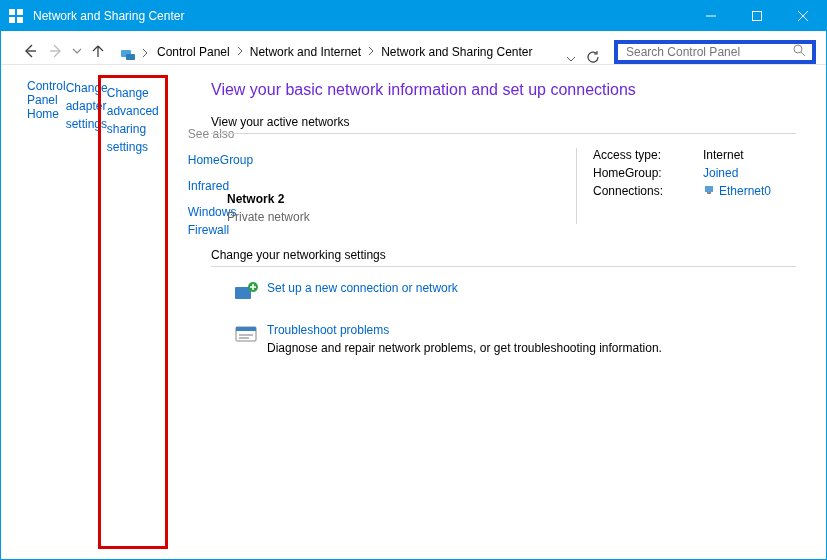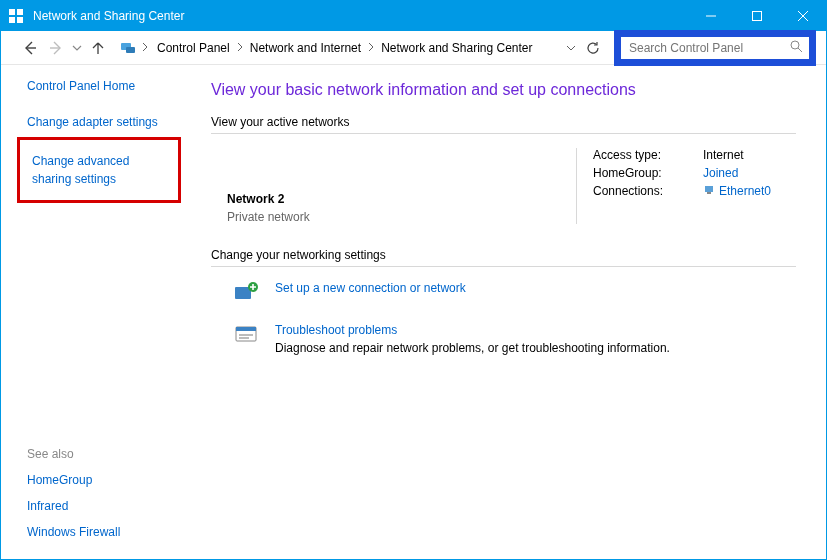--- a/index.html
+++ b/index.html
@@ -8,38 +8,38 @@
 
   
   .titlebar { height: 30px; background: #0099e5; display: flex; align-items: center; color: #fff; }
   .titlebar .app-icon { width: 30px; display: flex; align-items: center; justify-content: center; }
   .titlebar .app-icon svg { width: 16px; height: 16px; }
   .titlebar .title { flex: 1; font-size: 12px; padding-left: 2px; }
   .titlebar .win-btn { width: 46px; height: 30px; display: flex; align-items: center; justify-content: center; }
   .titlebar .win-btn svg { stroke: #fff; fill: none; }
 
   
-  .navbar { height: 34px; display: flex; align-items: center; padding: 0 10px 0 16px; border-bottom: 1px solid #e6e6e6; }
+  .navbar { height: 34px; display: flex; align-items: flex-end; padding: 0 10px 0 16px; border-bottom: 1px solid #e6e6e6; }
   .nav-btn { width: 26px; height: 26px; display: flex; align-items: center; justify-content: center; color: #555; }
   .nav-btn.enabled { color: #404040; }
   .nav-btn svg { stroke: currentColor; fill: none; }
   .nav-sep { width: 6px; }
   .crumb-icon { width: 18px; height: 18px; display: flex; align-items: center; justify-content: center; margin: 0 2px; }
   .breadcrumbs { display: flex; align-items: center; flex: 1; height: 24px; padding: 0 2px; }
   .crumb { padding: 3px 4px; color: #000; }
   .chev { padding: 3px 2px; color: #606060; }
   .addr-dd { width: 18px; display: flex; align-items: center; justify-content: center; color: #606060; }
   .refresh { width: 26px; display: flex; align-items: center; justify-content: center; color: #404040; margin-right: 8px; }
-  .search { width: 202px; height: 36px; border: 7px solid #1d4ed8; display: flex; align-items: center; padding: 0 6px; }
+  .search { width: 202px; height: 24px; border: 4px solid #1d4ed8; display: flex; align-items: center; padding: 0 6px; }
   .search input { flex: 1; border: none; outline: none; font-size: 12px; color: #888; background: transparent; }
   .search .mag { color: #888; }
 
   
   .content { display: flex; height: calc(100% - 30px - 34px); }
-  .sidebar { width: 200px; padding: 14px 0 10px 26px; display: flex; flex-direction: column; }
+  .sidebar { width: 200px; padding: 14px 0 10px 26px; display: flex; flex-direction: row; }
   .sidebar .home { color: #0066cc; margin-bottom: 20px; }
   .sidebar .link { color: #0066cc; margin-bottom: 10px; line-height: 18px; max-width: 160px; }
   .sidebar .highlighted { border: 3px solid #d50000; padding: 6px 6px; margin-left: -10px; margin-right: 20px; margin-top: -4px; }
   .sidebar .spacer { flex: 1; }
   .see-also-hdr { color: #888; margin-bottom: 10px; margin-top: 48px; }
   .see-also .link { margin-bottom: 8px; }
 
   .main { flex: 1; padding: 10px 30px 10px 10px; }
   .page-title { color: #6d28d9; font-size: 16px; margin: 6px 0 16px 0; font-weight: 400; }
   .section-hdr { font-size: 12px; margin-bottom: 4px; }
@@ -49,21 +49,21 @@
   .net-left { flex: 1; margin-top: 44px; }
   .net-name { font-weight: 600; }
   .net-type { color: #666; margin-top: 4px; }
   .net-right { border-left: 1px solid #d8d8d8; padding-left: 16px; min-width: 220px; }
   .kv { display: flex; margin-bottom: 4px; gap: 24px; }
   .kv .k { width: 86px; color: #000; }
   .kv .v { color: #0066cc; }
   .kv .v.plain { color: #000; }
   .kv .v .mini-icon { display: inline-block; vertical-align: middle; margin-right: 4px; }
 
-  .opt { display: flex; margin: 0 0 18px 16px; gap: 8px; }
+  .opt { display: flex; margin: 0 0 18px 16px; }
   .opt .icon { width: 40px; display: flex; justify-content: center; }
   .opt .txt { flex: 1; }
   .opt .lnk { color: #0066cc; margin-bottom: 4px; }
   .opt .desc { color: #000; }
 </style>
 </head>
 <body>
 
 <div class="titlebar">
   <div class="app-icon">
@@ -160,21 +160,21 @@
     </span>
   </div>
 </div>
 
 <div class="content">
 
   <div class="sidebar">
     <div class="home">Control Panel Home</div>
     <div class="link">Change adapter settings</div>
     <div class="highlighted">
-      <div class="link" style="margin:6px">Change advanced sharing settings</div>
+      <div class="link" style="margin:0">Change advanced sharing settings</div>
     </div>
     <div class="spacer"></div>
     <div class="see-also">
       <div class="see-also-hdr">See also</div>
       <div class="link">HomeGroup</div>
       <div class="link">Infrared</div>
       <div class="link">Windows Firewall</div>
     </div>
   </div>
 

